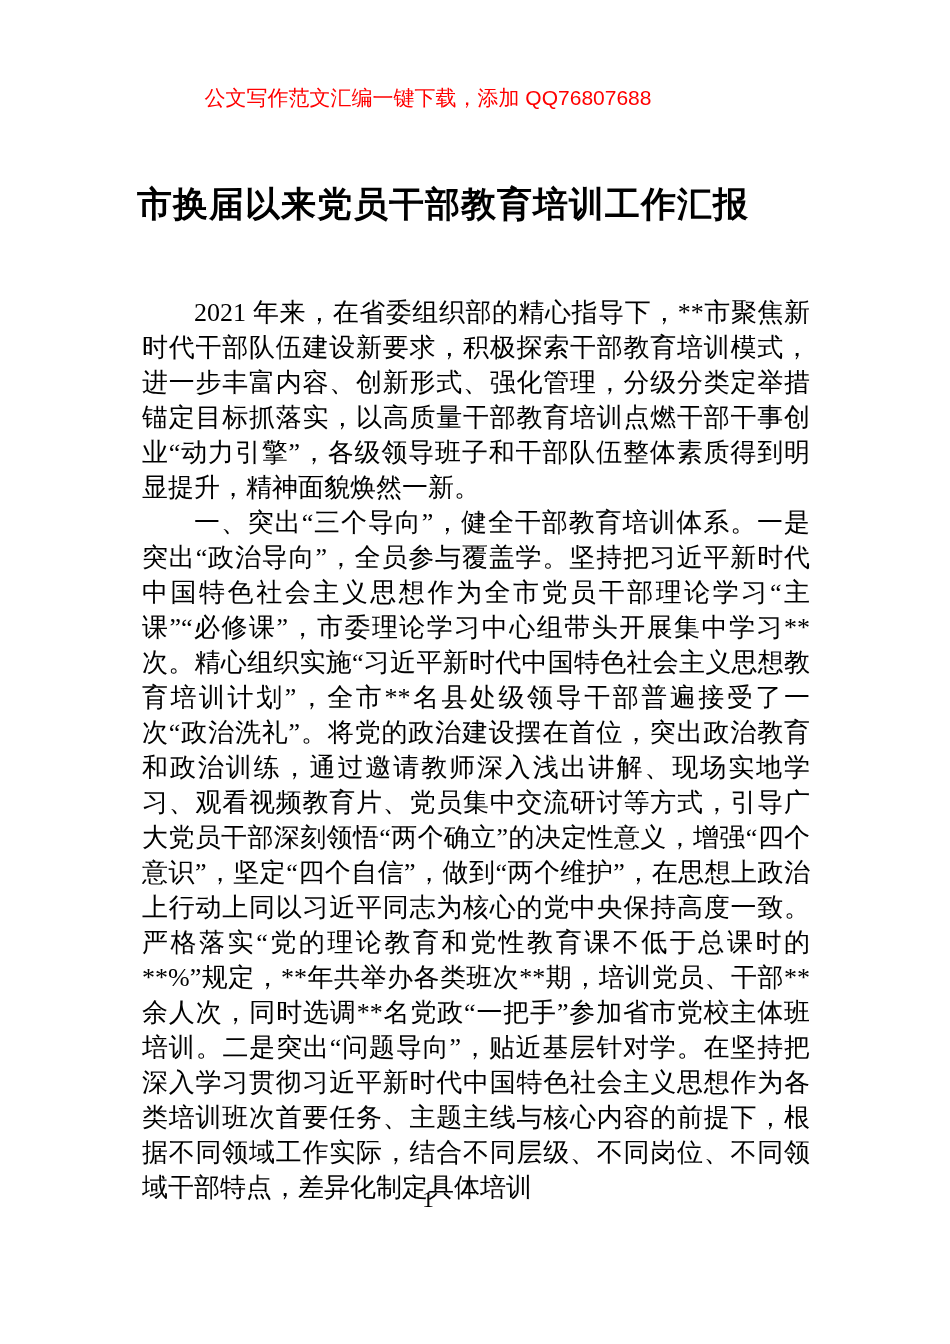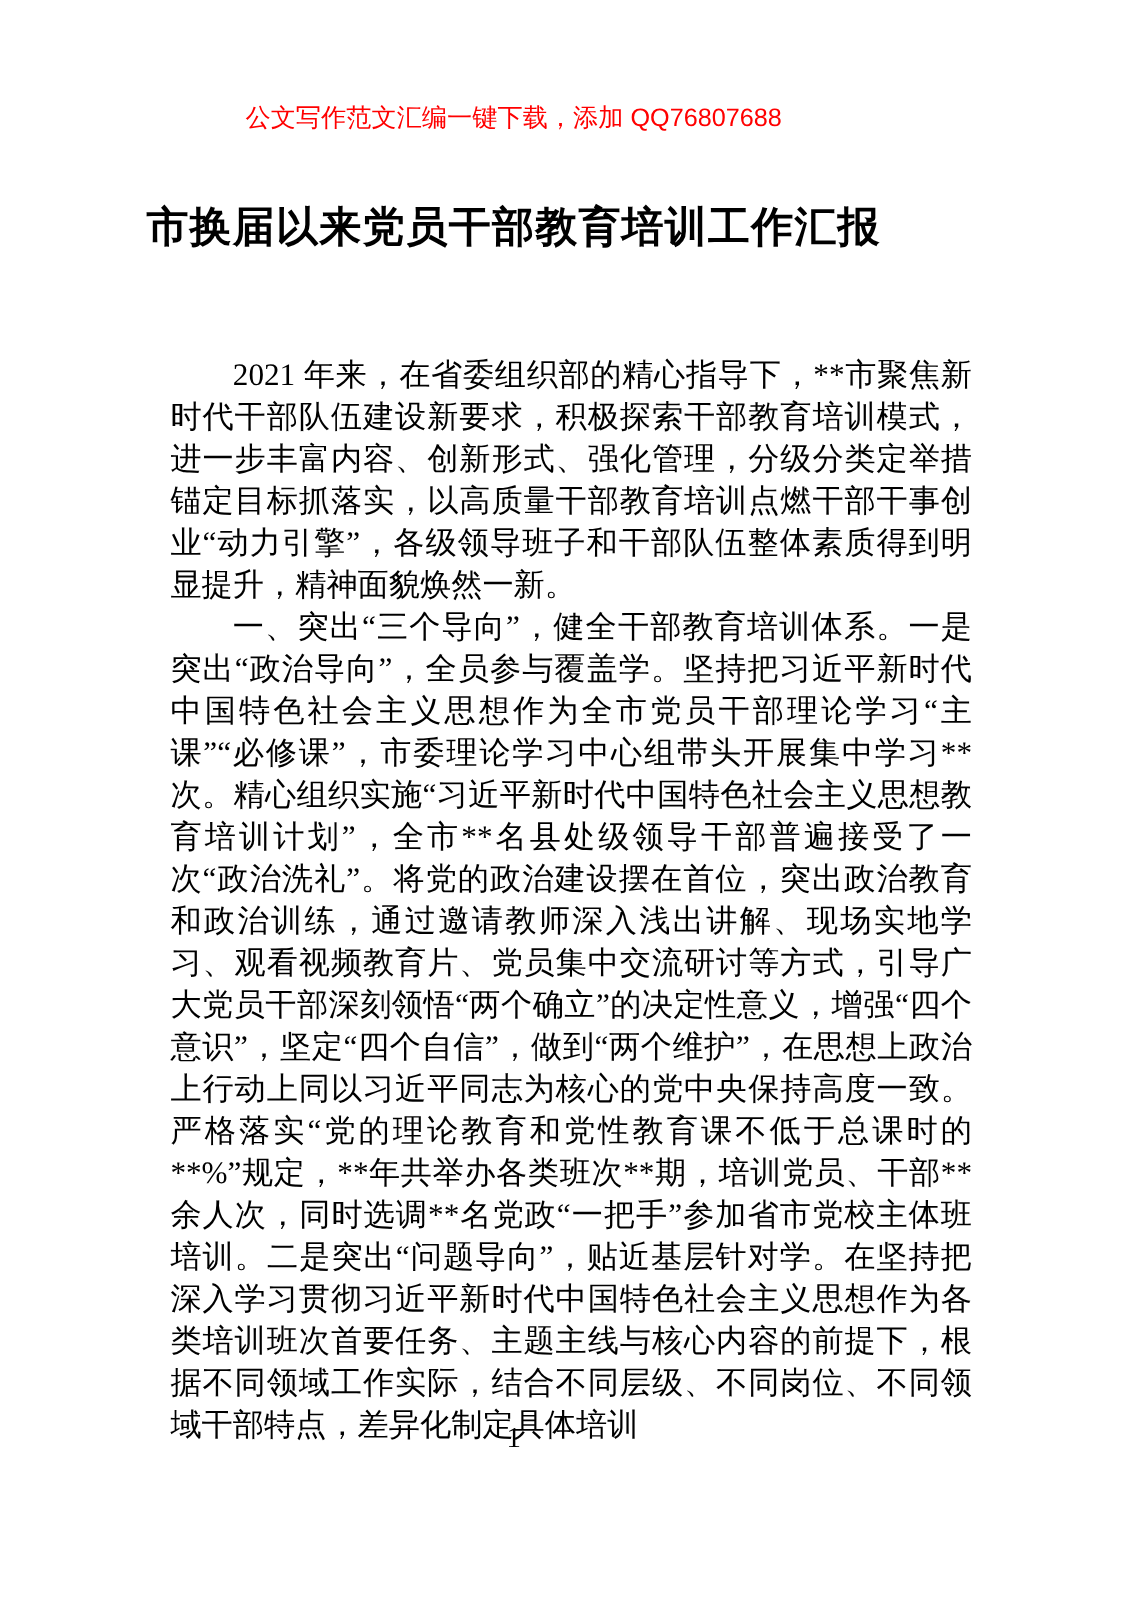--- a/index.html
+++ b/index.html
@@ -24,21 +24,21 @@
     text-align: center;
     font-size: 21px;
     font-family: "Liberation Sans", "DejaVu Sans", sans-serif;
     color: #ff0000;
   }
   .doc-title {
     position: absolute;
     top: 166px;
     left: 0;
     width: 100%;
-    margin: 0;
+    margin: 15px;
     text-align: center;
     font-size: 35px;
     font-weight: bold;
     letter-spacing: 1px;
     font-family: "Liberation Sans", "DejaVu Sans", sans-serif;
     color: #000000;
   }
   .body-text {
     position: absolute;
     top: 263px;

